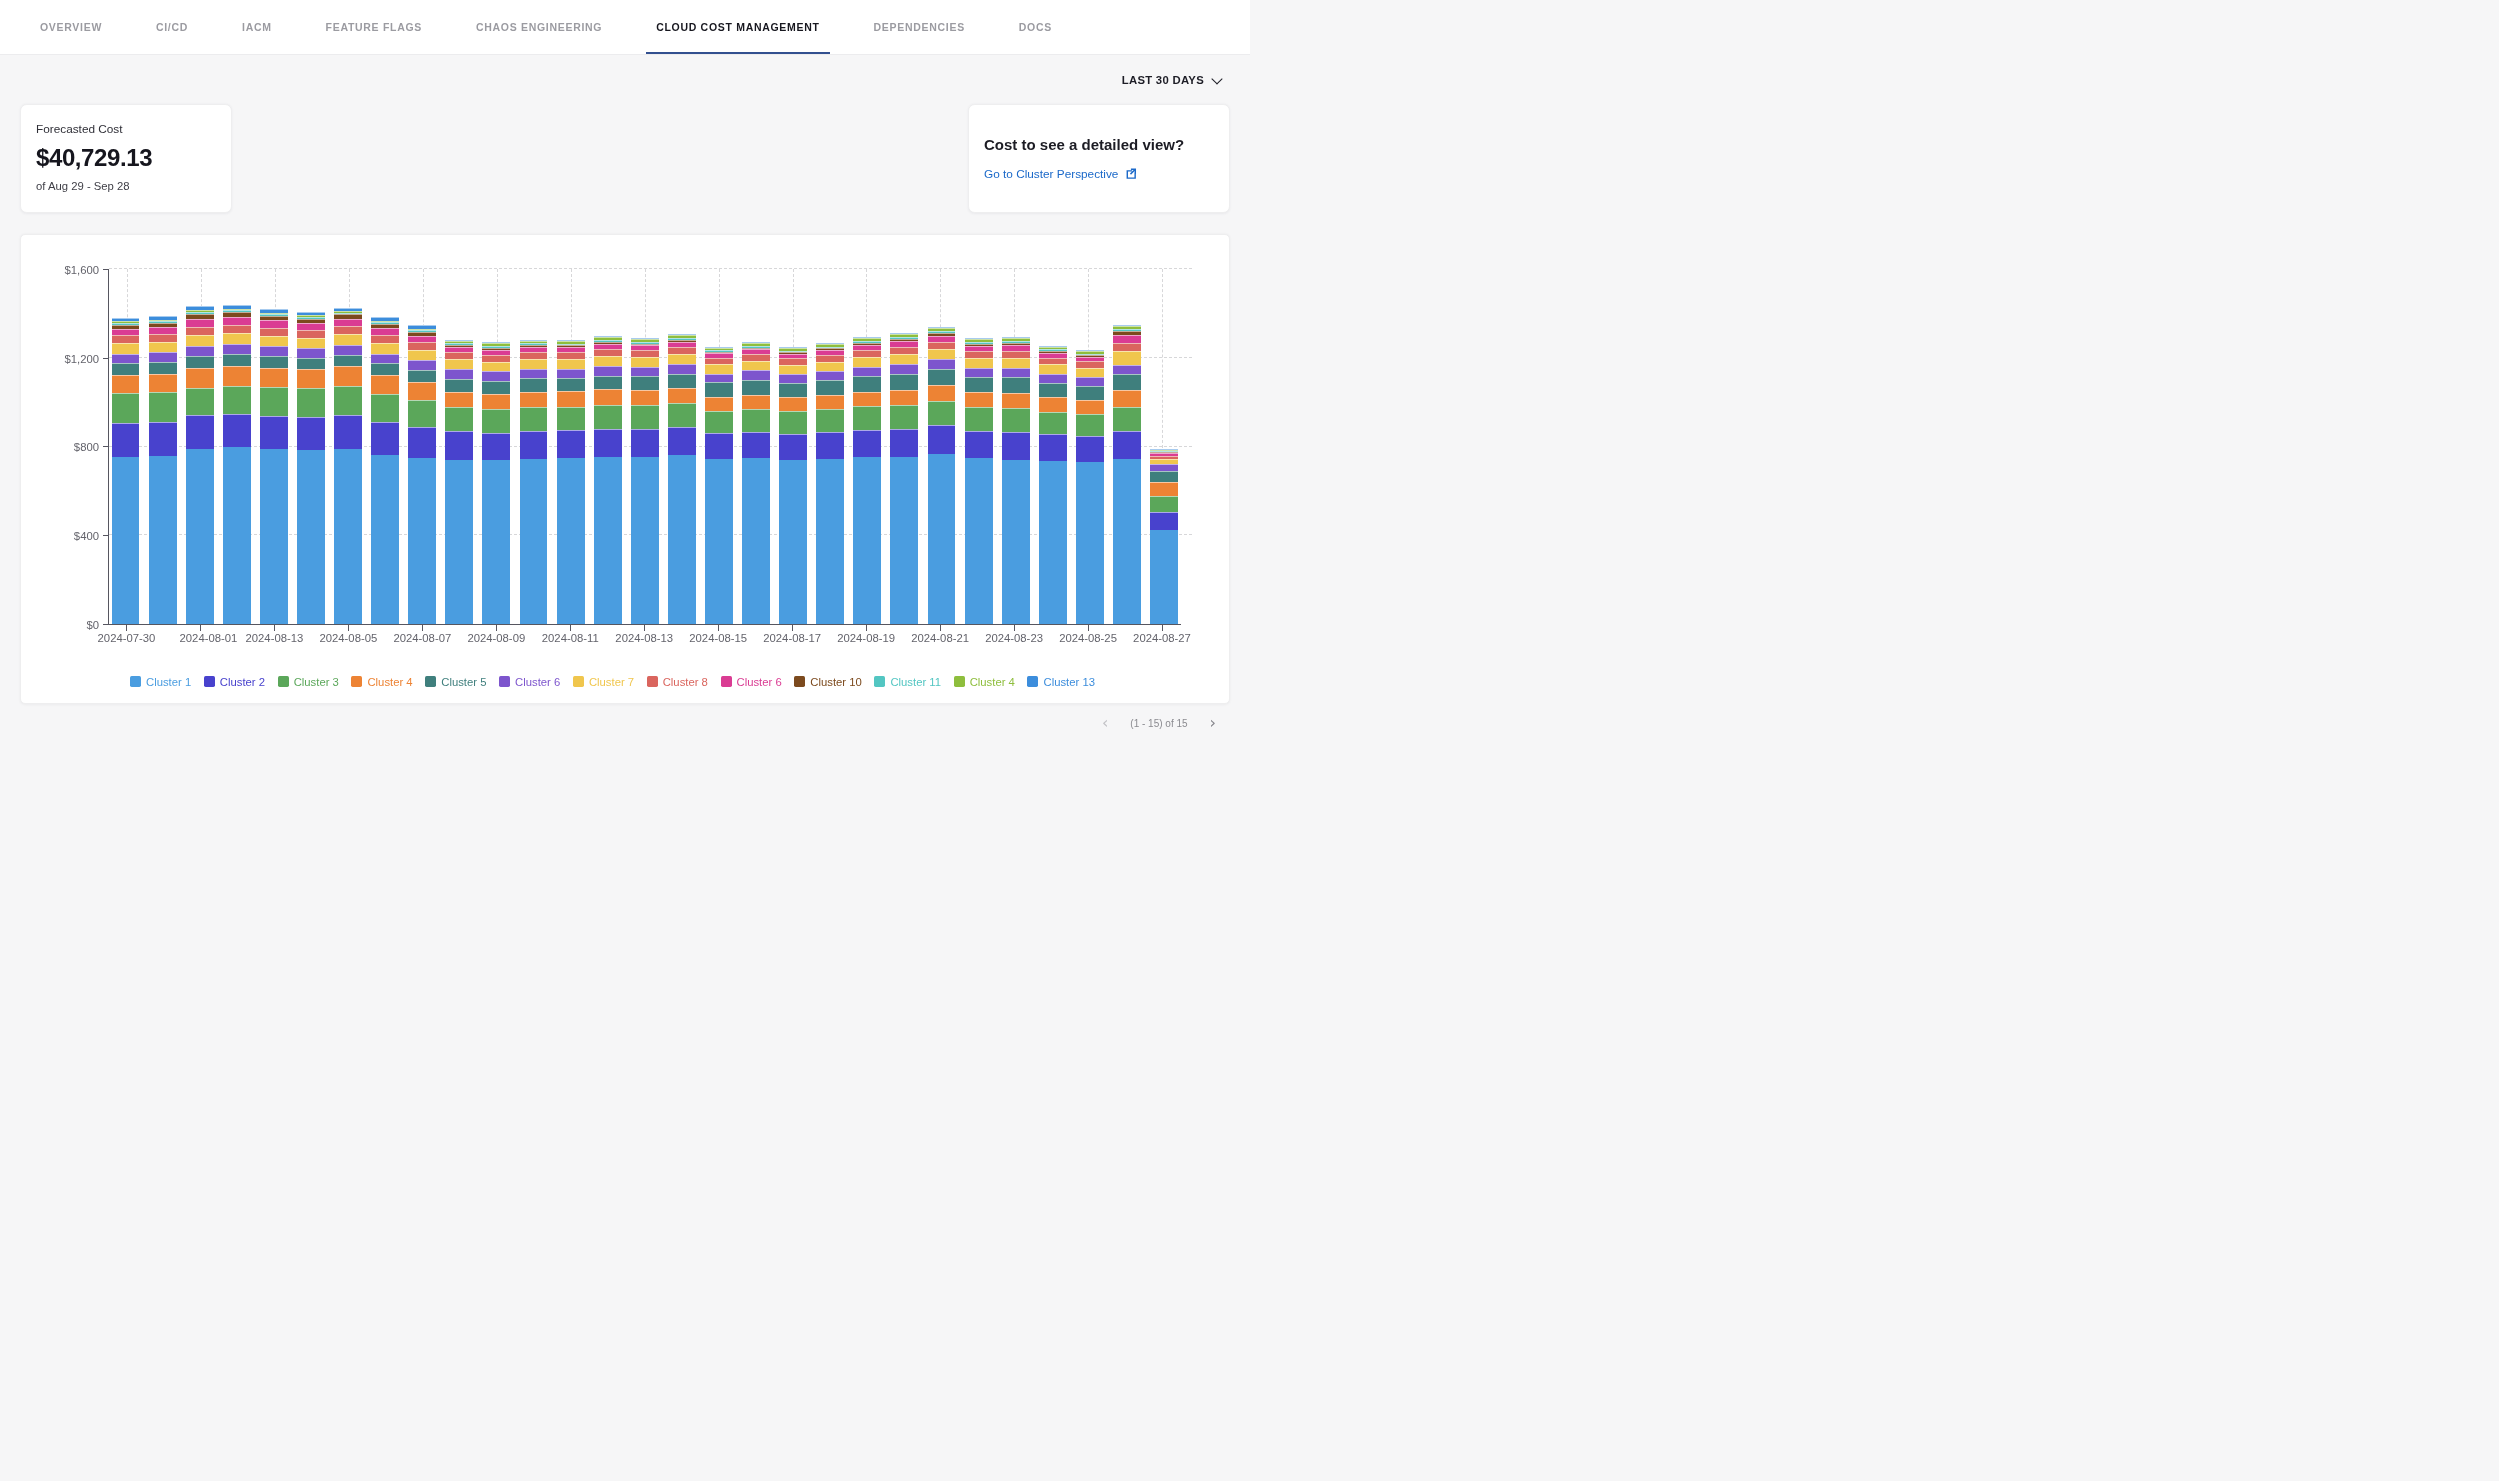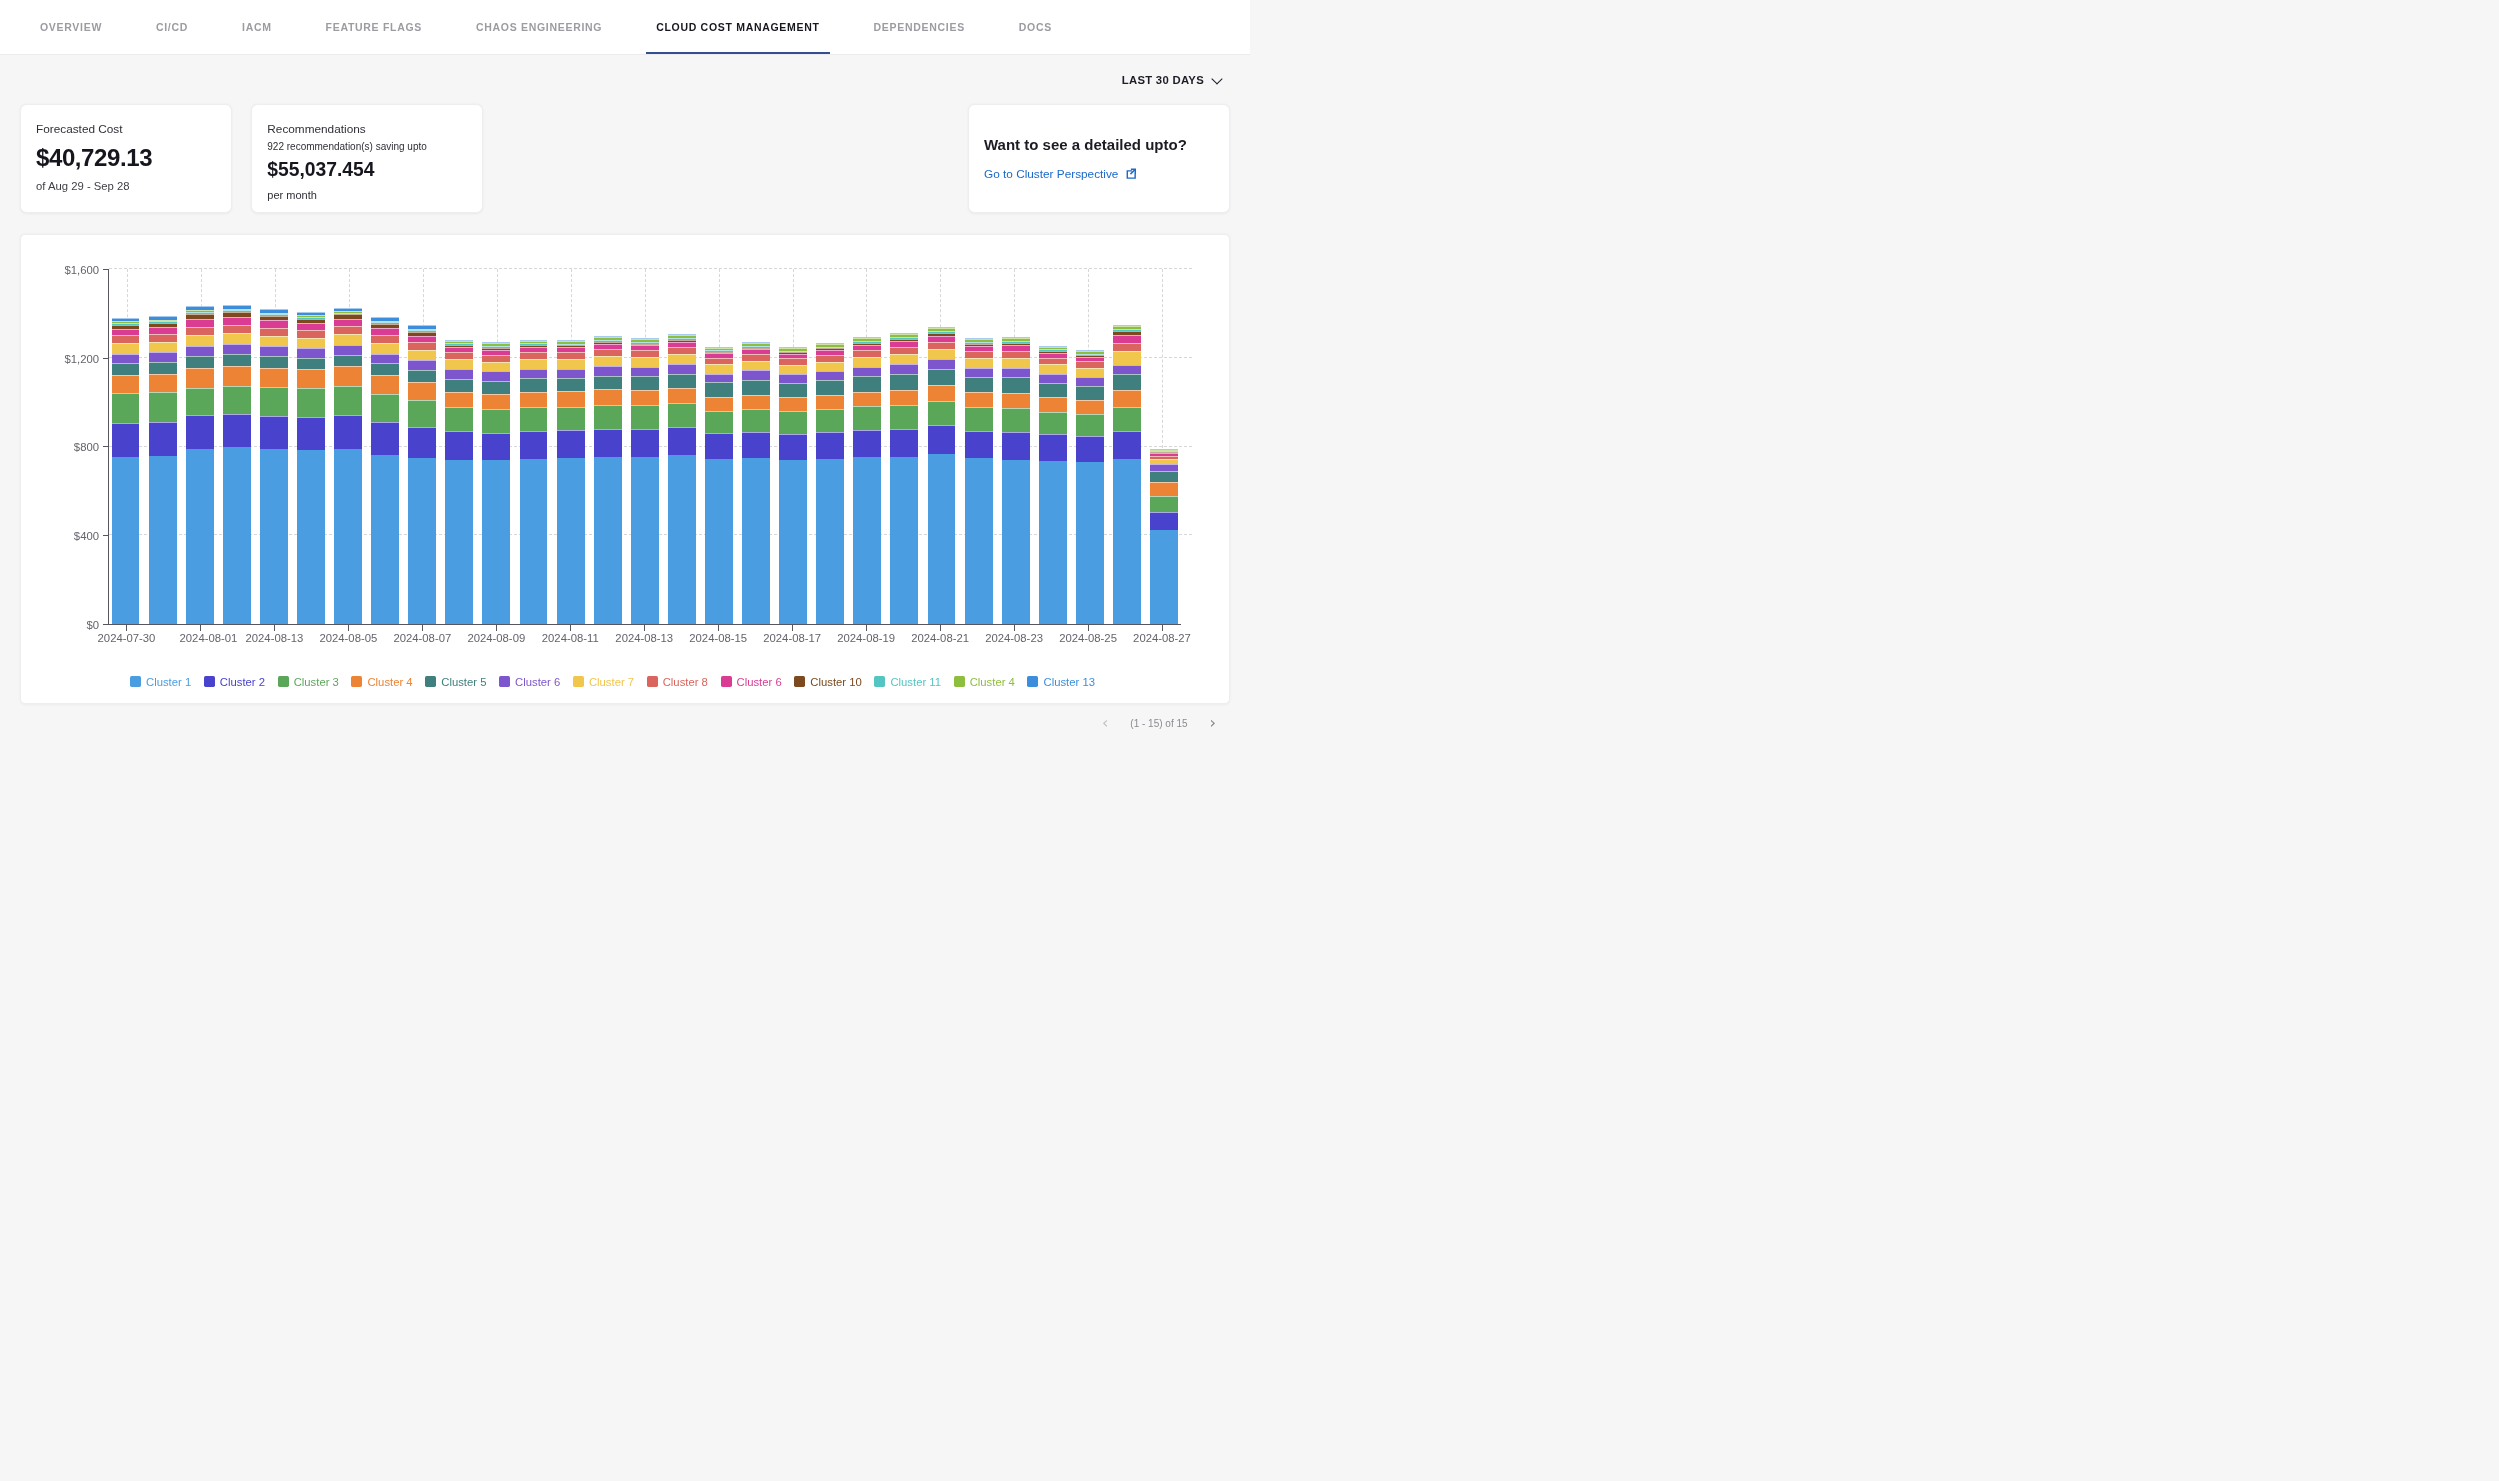--- a/index.html
+++ b/index.html
@@ -97,29 +97,23 @@
 
 
   <div class="card c-forecast">
     <div class="card-title">Forecasted Cost</div>
     <div class="big-row">
       <span class="big-num">$40,729.13</span>
     </div>
     <div class="period">of Aug 29 - Sep 28</div>
   </div>
 
-  <div class="card c-reco">
-    <div class="card-title">Recommendations</div>
-    <div class="reco-sub">922 recommendation(s) saving upto</div>
-    <div class="reco-num">$55,037.454</div>
-    <div class="reco-suffix">per month</div>
-  </div>
 
   <div class="card c-detail">
-    <div class="detail-title">Want to see a detailed upto?</div>
+    <div class="detail-title">Cost to see a detailed view?</div>
     <div class="detail-link">
       <span>Go to Cluster Perspective</span>
       <svg width="12.6" height="12.6" viewBox="0 0 16 16">
         <path d="M2 4 h7 v1.8 H3.8 V13.2 H12 V7 H13.8 V15 H2 Z M7.5 2 H14 V8.5 H12.2 V5.1 L7.6 9.7 L6.3 8.4 L10.9 3.8 H7.5 Z" fill="#1b69c9"></path>
       </svg>
     </div>
   </div>
 </div>
 
 <div class="chart-card">

